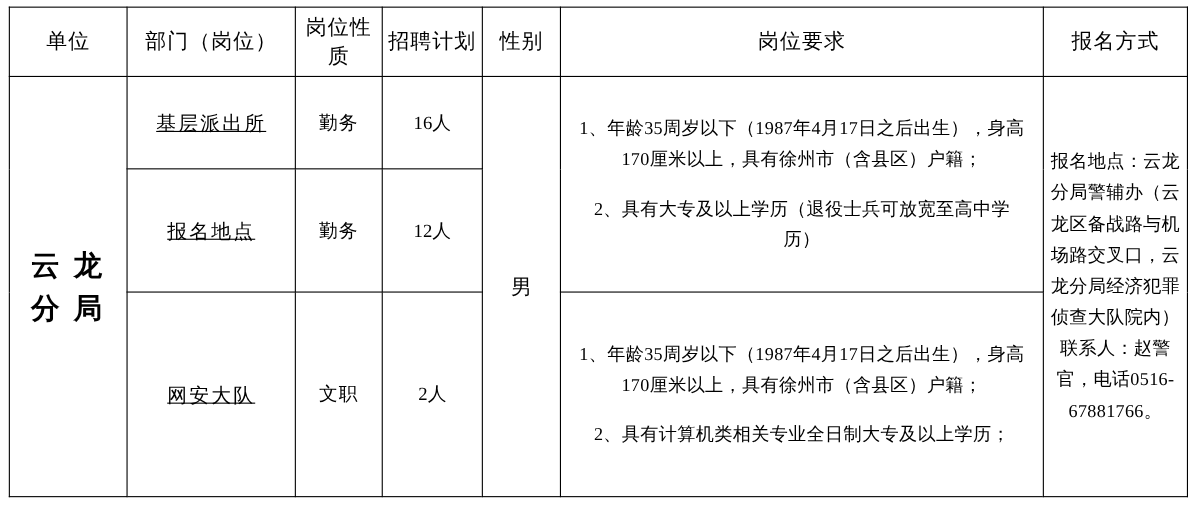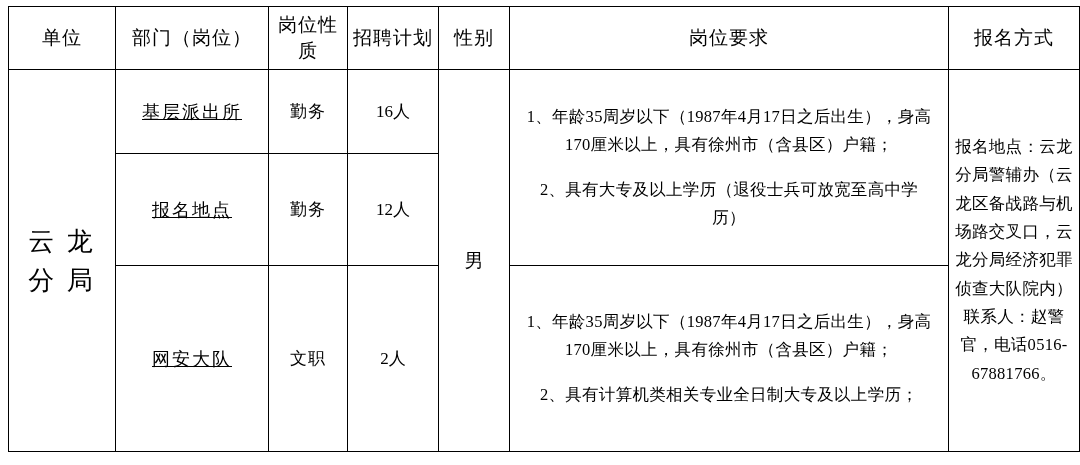--- a/index.html
+++ b/index.html
@@ -44,21 +44,21 @@
   .hdr-plan   { width: 90px; }
   .hdr-gender { width: 70px; border-radius: 14px; }
   .hdr-req    { width: 438px; }
   .hdr-apply  { width: 130px; }
 
   .unit-cell {
     font-size: 26px;
     letter-spacing: 3px;
     line-height: 1.5;
   }
-  .unit-cell .u-line { display: block; }
+  .unit-cell .u-line { display: block; font-weight: bold; }
 
   .dept-cell {
     font-size: 18px;
     letter-spacing: 2px;
     text-decoration: underline;
   }
   .nature-cell {
     font-size: 17px;
     letter-spacing: 1px;
   }

